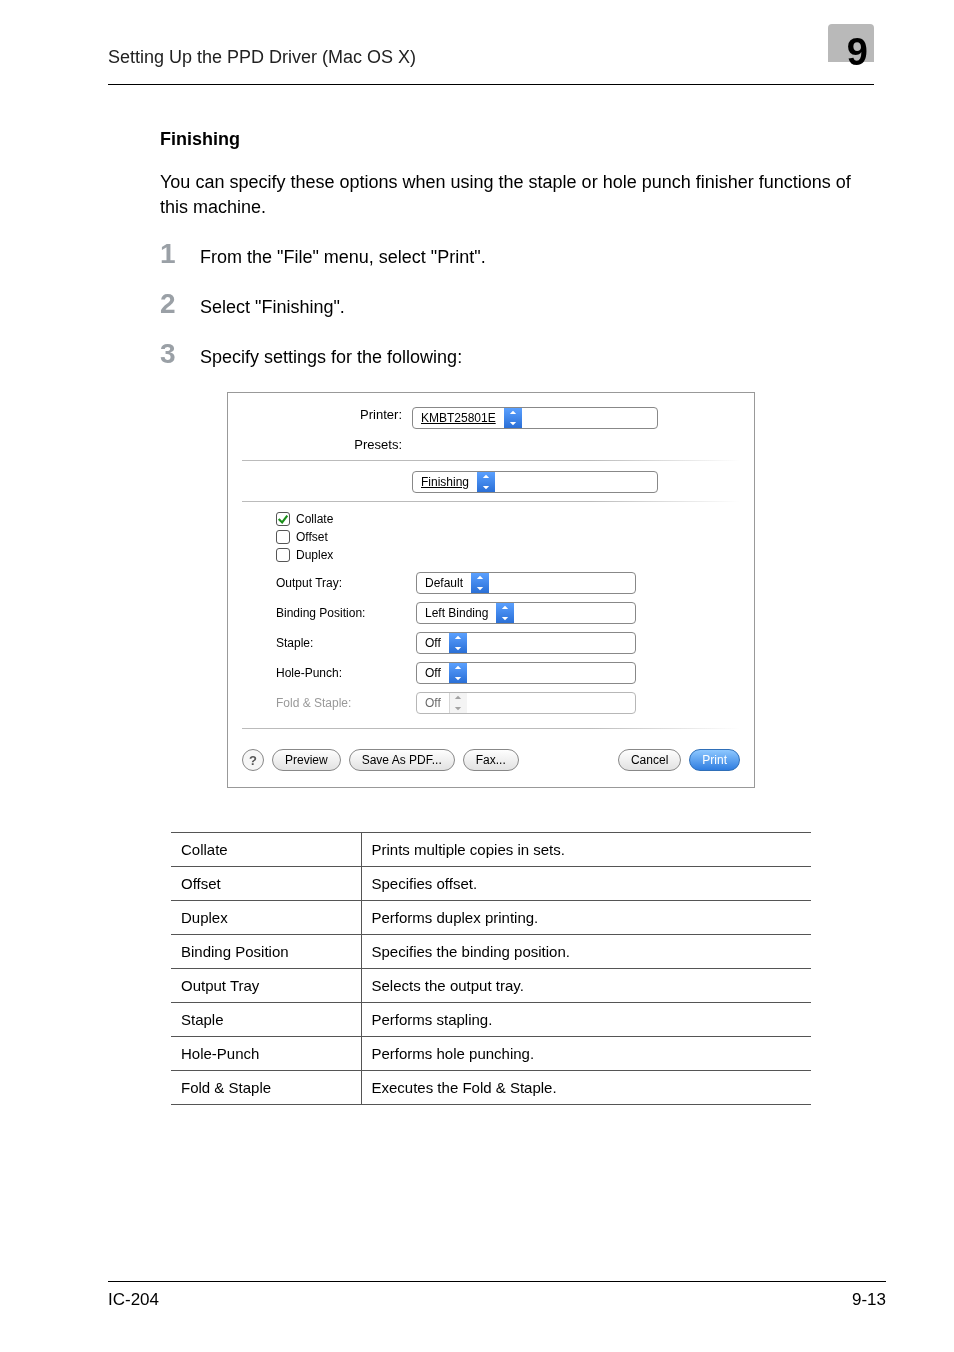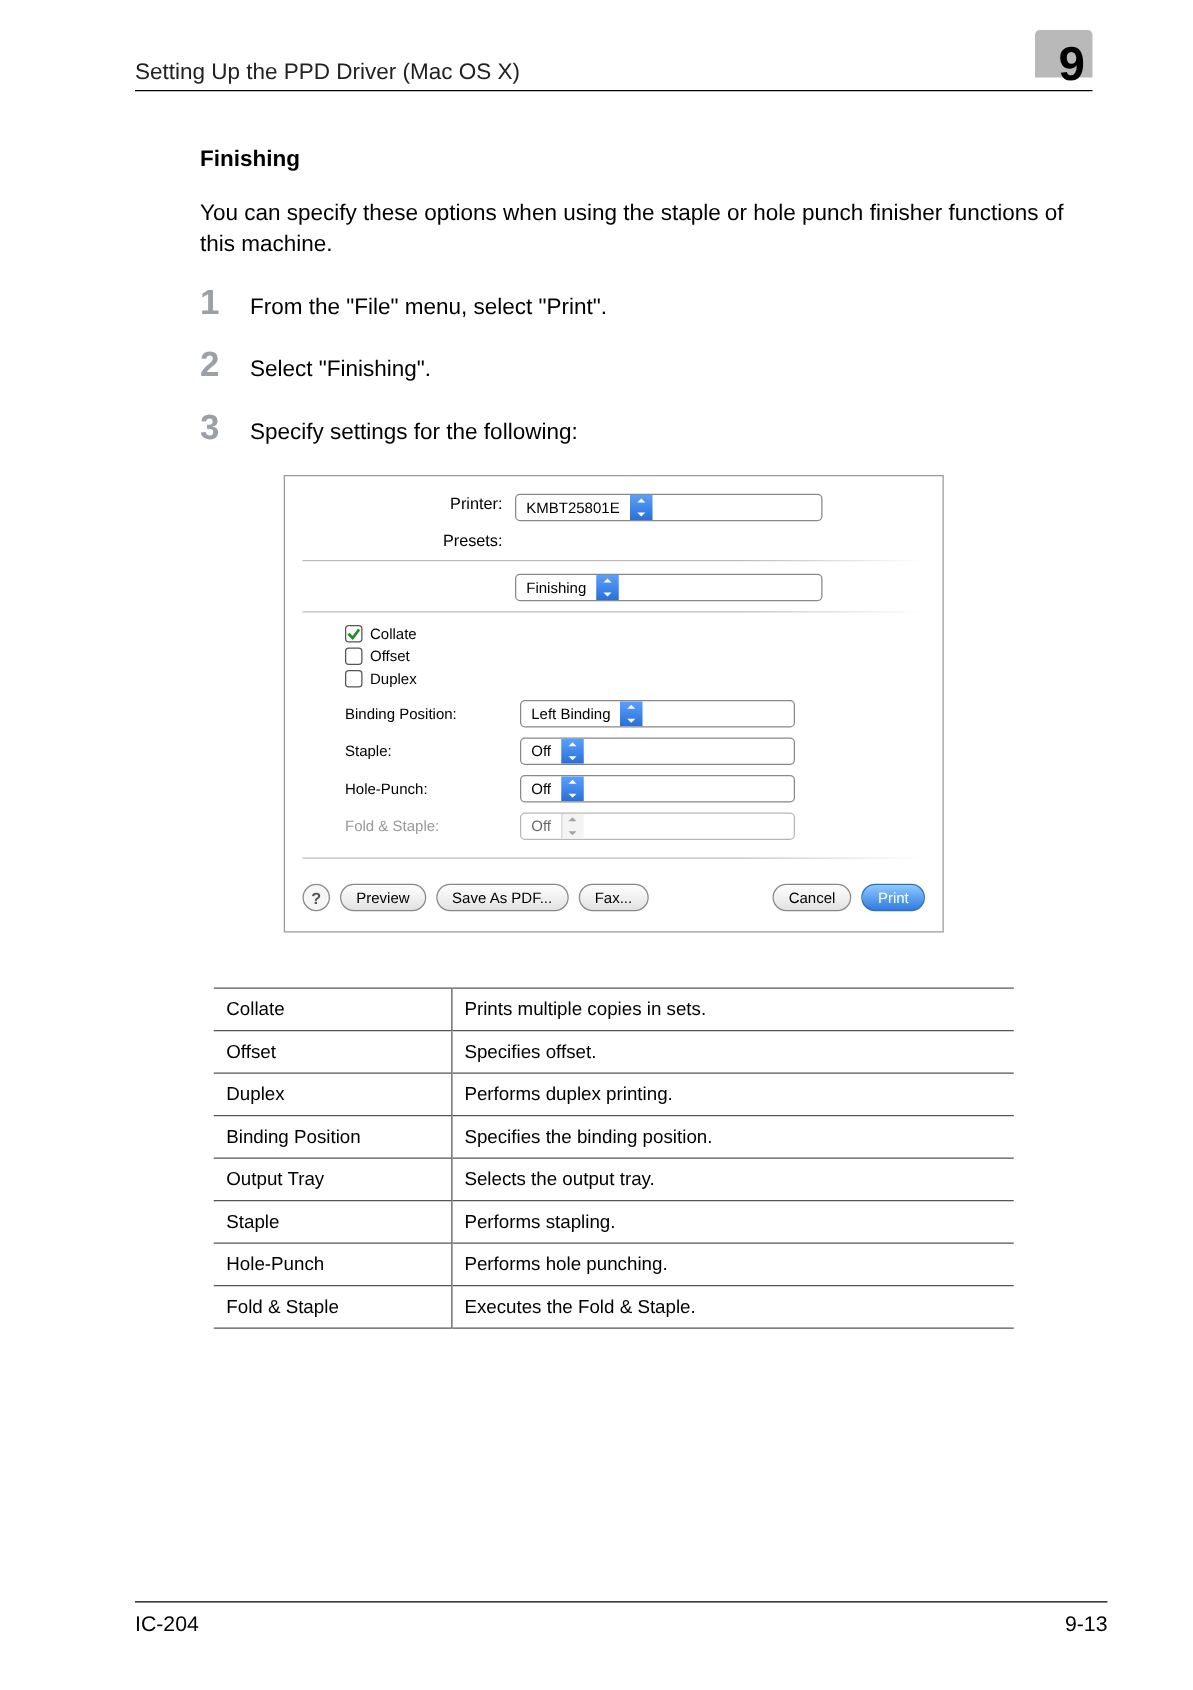--- a/index.html
+++ b/index.html
@@ -1,18 +1,18 @@
 <!DOCTYPE html>
 <html><head>
 <meta charset="utf-8">
 <style>
   * { box-sizing: border-box; margin: 0; padding: 0; }
   html, body { width: 954px; height: 1352px; background: #fff; font-family: Arial, Helvetica, sans-serif; color: #000; }
   .page { width: 954px; height: 1352px; padding: 10px 80px 10px 108px; position: relative; }
-  .header-row { display: flex; align-items: flex-end; justify-content: space-between; border-bottom: 1px solid #000; padding-bottom: 4px; margin-top: 18px; }
+  .header-row { display: flex; align-items: flex-end; justify-content: space-between; border-bottom: 1px solid #000; padding-bottom: 16px; margin-top: 18px; }
   .header-left { font-size: 18px; color: #222; }
   .header-right { position: relative; width: 50px; height: 40px; }
   .header-right .tab { position: absolute; right: 0; top: -4px; width: 46px; height: 38px; background: #b9b9b9; border-top-left-radius: 4px; border-top-right-radius: 4px; }
   .header-right .num { position: absolute; right: 6px; bottom: -6px; font-size: 38px; font-weight: bold; color: #000; font-family: Arial, sans-serif; }
   .section-title { font-weight: bold; font-size: 18px; margin-top: 44px; margin-left: 52px; }
   .para { font-size: 18px; margin-top: 20px; margin-left: 52px; line-height: 1.4; }
   .steps { margin-top: 18px; margin-left: 52px; }
   .step { display: flex; align-items: baseline; margin-top: 18px; }
   .step-num { font-size: 28px; font-weight: bold; color: #9aa0a6; width: 40px; font-family: Arial, sans-serif; }
   .step-text { font-size: 18px; padding-top: 4px; }
@@ -20,21 +20,21 @@
   .dialog { width: 528px; margin: 22px auto 0 auto; border: 1px solid #999; padding: 14px 14px 16px 14px; background: #fff; }
   .dlg-row { display: flex; align-items: flex-start; margin-bottom: 8px; }
   .dlg-label { width: 170px; text-align: right; font-size: 13px; padding-right: 10px; color: #000; }
   .combo { display: flex; align-items: center; height: 22px; border: 1px solid #888; border-radius: 4px; background: #fff; overflow: hidden; }
   .combo .combo-text { padding: 0 8px; font-size: 12px; white-space: nowrap; overflow: hidden; text-overflow: ellipsis; }
   .combo .combo-arrows { width: 18px; height: 100%; background: linear-gradient(#5aa0ff, #2a6fd6); display: flex; flex-direction: column; align-items: center; justify-content: center; }
   .combo .combo-arrows svg { width: 8px; height: 8px; fill: #fff; display: block; }
   .combo.small-arrows .combo-arrows { background: #eee; border-left: 1px solid #bbb; }
   .combo.small-arrows .combo-arrows svg { fill: #666; }
   .combo.disabled { opacity: 0.6; }
-  .combo.w246 { width: 246px; }
+  .combo.w246 { width: 246px; text-decoration: underline; }
   .combo.w220 { width: 220px; }
 
   .dlg-sep { height: 1px; background: linear-gradient(to right, #bbb 0%, #bbb 70%, transparent 100%); margin: 2px 0 10px 0; }
 
   .check-group { margin-left: 34px; margin-top: 6px; margin-bottom: 10px; }
   .check-row { display: flex; align-items: center; margin-bottom: 4px; }
   .checkbox { width: 14px; height: 14px; border: 1px solid #555; border-radius: 3px; background: #fff; margin-right: 6px; display: flex; align-items: center; justify-content: center; }
   .checkbox.checked { background: #fff; }
   .checkbox.checked svg { width: 12px; height: 12px; }
   .check-label { font-size: 12px; }
@@ -142,20 +142,34 @@
         <div class="checkbox"></div>
         <div class="check-label">Offset</div>
       </div>
       <div class="check-row">
         <div class="checkbox"></div>
         <div class="check-label">Duplex</div>
       </div>
     </div>
 
     <div class="opt-rows">
+      <div class="opt-row">
+        <div class="opt-label">Output Tray:</div>
+        <div class="combo w220">
+          <div class="combo-text">Default</div>
+          <div class="combo-arrows">
+            <svg viewBox="0 0 10 10">
+                <polygon points="5,1 9,5 1,5"></polygon>
+              </svg>
+            <svg viewBox="0 0 10 10">
+                <polygon points="1,5 9,5 5,9"></polygon>
+              </svg>
+          </div>
+        </div>
+      </div>
       <div class="opt-row">
         <div class="opt-label">Binding Position:</div>
         <div class="combo w220">
           <div class="combo-text">Left Binding</div>
           <div class="combo-arrows">
             <svg viewBox="0 0 10 10">
                 <polygon points="5,1 9,5 1,5"></polygon>
               </svg>
             <svg viewBox="0 0 10 10">
                 <polygon points="1,5 9,5 5,9"></polygon>

